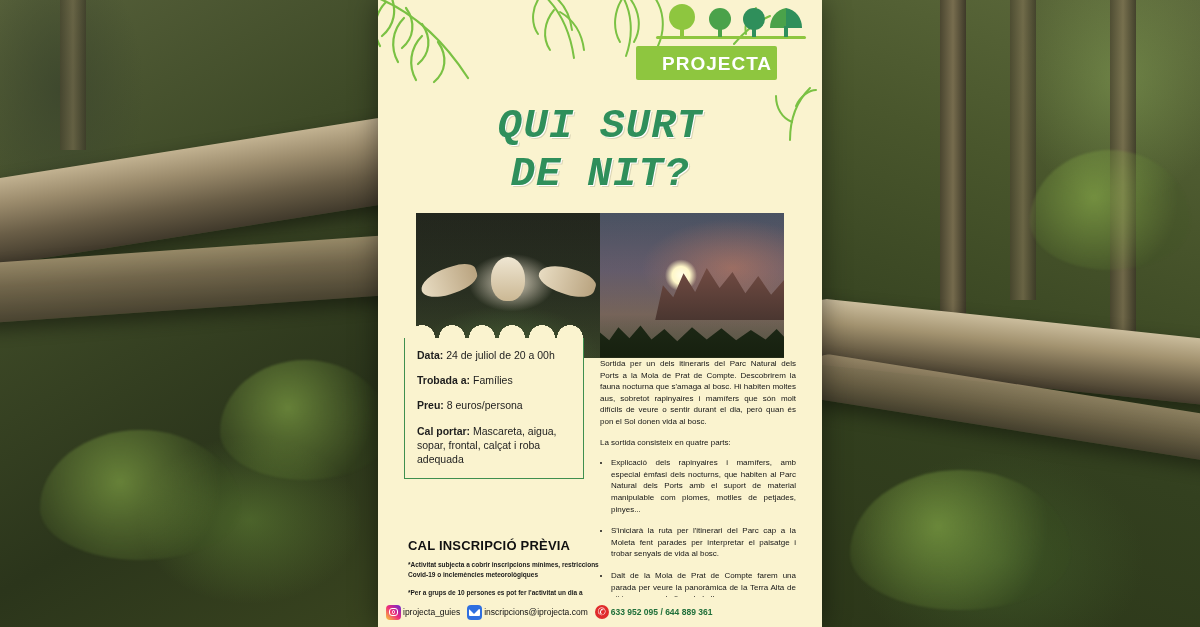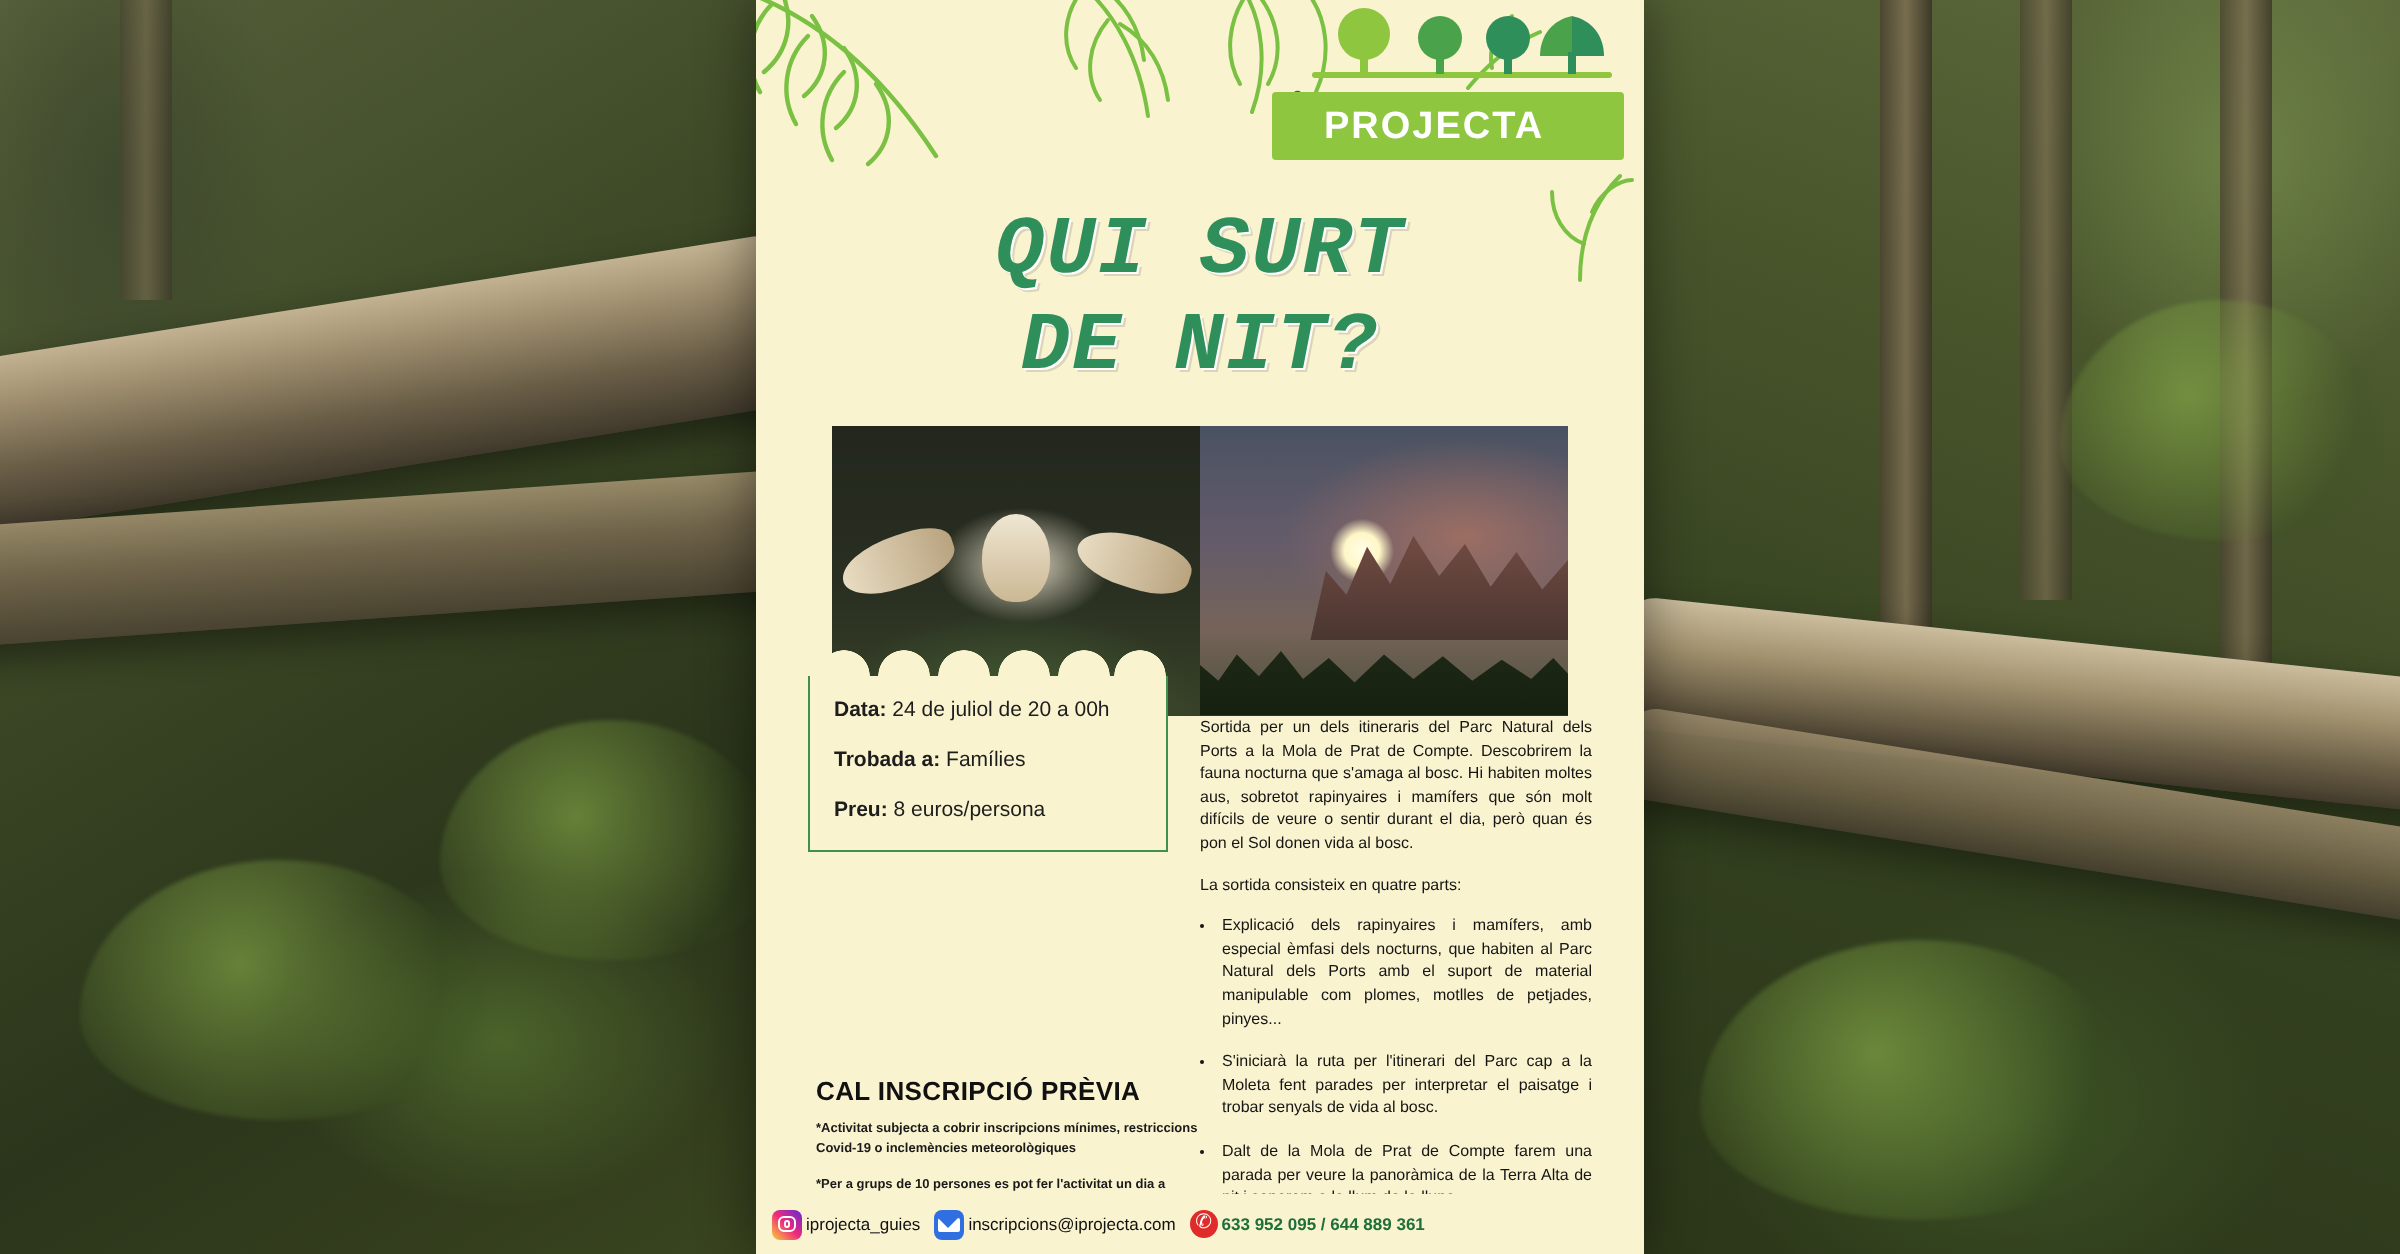--- a/index.html
+++ b/index.html
@@ -66,21 +66,21 @@
     overflow:hidden;
     box-shadow:0 0 26px rgba(0,0,0,.45);
   }
   
   .leaf-deco{position:absolute;pointer-events:none;}
   .poster-header{position:relative;height:96px;}
   .logo{
     position:absolute;right:10px;top:2px;width:176px;height:82px;
   }
   .logo-word{
-    position:absolute;left:0;top:44px;width:176px;height:34px;
+    position:absolute;left:0;top:44px;width:141px;height:34px;
     background:#8ec63f;border-radius:2px;
   }
   .logo-word span{
     display:block;color:#fff;font-weight:bold;font-size:19px;letter-spacing:1px;
     padding:7px 0 0 26px;font-family:"Liberation Sans",sans-serif;
   }
   .logo-i{
     position:absolute;left:6px;top:40px;color:#2b6b3f;font-size:34px;font-weight:bold;
     font-style:italic;line-height:1;font-family:"Liberation Serif",serif;
   }
@@ -291,20 +291,21 @@
       <div class="treeline"></div>
     </div>
   </div>
 
   <div class="scallop-wrap">
     <div class="scallop-top"></div>
     <div class="infocard">
       <p><b>Data:</b><span> 24 de juliol de 20 a 00h</span></p>
       <p><b>Trobada a:</b><span> Famílies</span></p>
       <p><b>Preu:</b><span> 8 euros/persona</span></p>
+      <p><b>Cal portar:</b><span> Mascareta, aigua, sopar, frontal, calçat i roba adequada</span></p>
     </div>
   </div>
 
   <div class="cal">CAL INSCRIPCIÓ PRÈVIA</div>
   <div class="smallprint">
     <span>*Activitat subjecta a cobrir inscripcions mínimes, restriccions Covid-19 o inclemències meteorològiques</span>
     <span class="sp2">*Per a grups de 10 persones es pot fer l'activitat un dia a convenir (avisar amb una setmana d'antelació)</span>
   </div>
 
   <div class="body-col">

